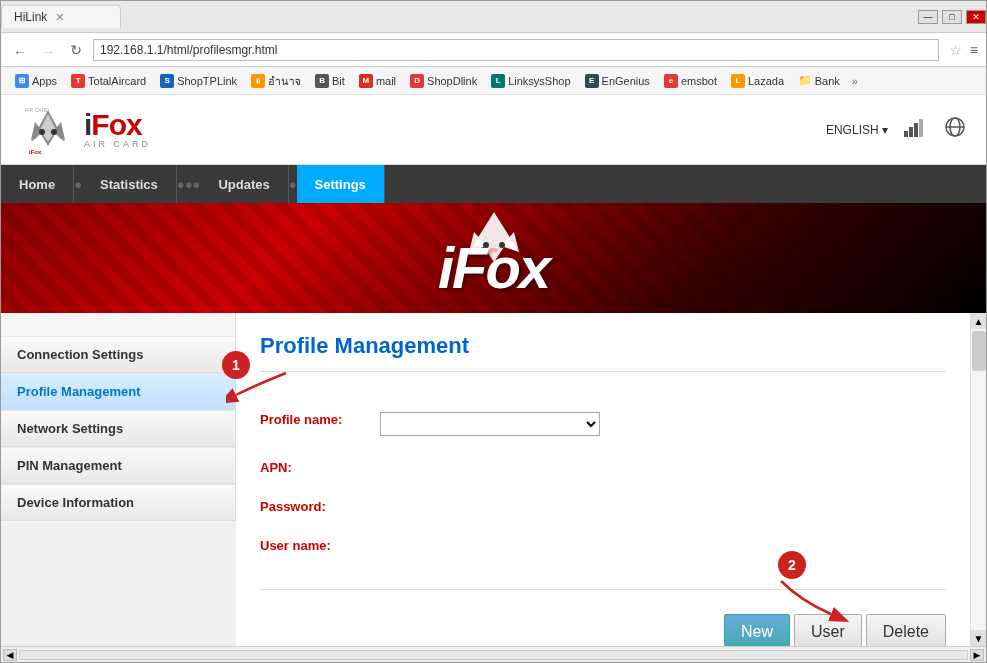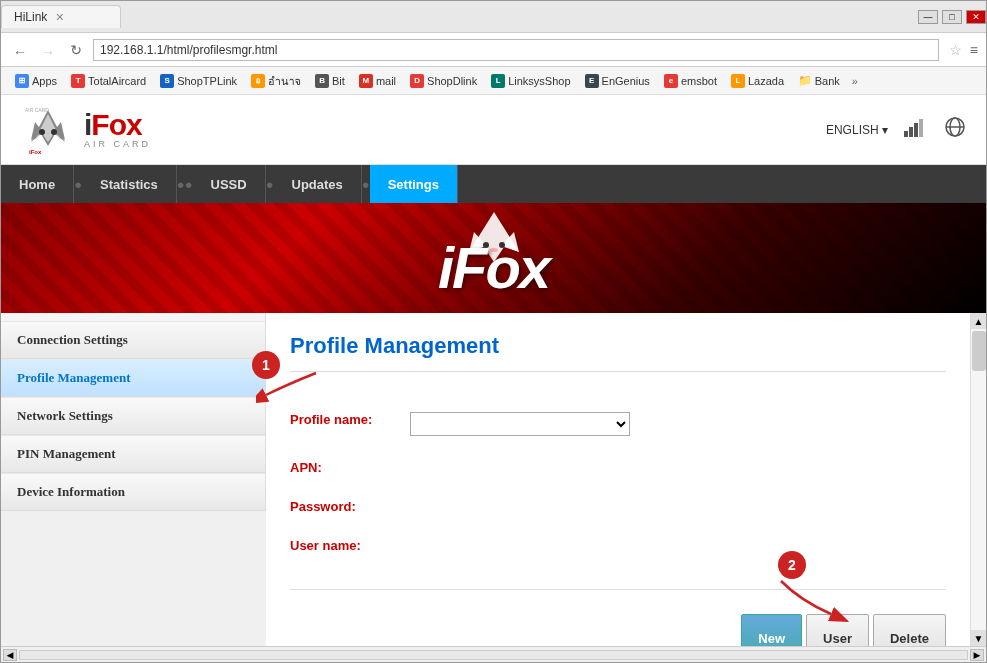--- a/index.html
+++ b/index.html
@@ -47,39 +47,39 @@
     .nav-item.active { background: #00aaff; color: white; }
 
     
     .hero-banner { height: 110px; background: linear-gradient(135deg, #8b0000 0%, #cc0000 30%, #3a0000 70%, #000 100%); position: relative; overflow: hidden; display: flex; align-items: center; justify-content: center; }
     .hero-overlay { position: absolute; inset: 0; background: repeating-linear-gradient(45deg, transparent, transparent 10px, rgba(0,0,0,0.1) 10px, rgba(0,0,0,0.1) 20px); }
 
     
     .main-content { display: flex; flex: 1; overflow: hidden; background: #f0f0f0; }
 
     
-    .sidebar { width: 265px; background: #f5f5f5; border-right: 1px solid #ddd; padding-top: 8px; flex-shrink: 0; font-family: Liberation Serif, serif; }
+    .sidebar { width: 235px; background: #f5f5f5; border-right: 1px solid #ddd; padding-top: 23px; flex-shrink: 0; }
     .sidebar-item { display: block; padding: 10px 16px; font-size: 13px; font-weight: bold; color: #333; border-bottom: 1px solid #ddd; border-top: 1px solid #e8e8e8; background: linear-gradient(to bottom, #f9f9f9, #e8e8e8); cursor: pointer; text-decoration: none; }
     .sidebar-item.active { color: #0077cc; background: linear-gradient(to bottom, #d8eeff, #c0e0ff); }
 
     
     .content-area { flex: 1; padding: 20px 24px; background: white; overflow-y: auto; }
     .page-title { font-size: 22px; color: #0066cc; font-weight: bold; margin-bottom: 20px; padding-bottom: 12px; border-bottom: 1px solid #ddd; }
 
     .form-section { padding: 8px 0; }
     .form-row { display: flex; padding: 12px 0; }
     .form-label { width: 120px; color: #cc0000; font-size: 13px; font-weight: bold; }
     .form-control { display: flex; align-items: center; gap: 4px; }
     .profile-select { width: 220px; height: 24px; border: 1px solid #aaa; background: white; font-size: 12px; padding: 0 4px; }
     .value-text { font-size: 13px; color: #333; }
 
     .divider-line { border: none; border-top: 1px solid #ddd; margin: 16px 0; }
 
     .button-row { display: flex; justify-content: flex-end; gap: 4px; padding: 8px 0; }
-    .btn { padding: 16px 16px; font-size: 13px; cursor: pointer; border: 1px solid #aaa; border-radius: 2px; font-weight: bold; }
+    .btn { padding: 8px 16px; font-size: 16px; cursor: pointer; border: 1px solid #aaa; border-radius: 2px; }
     .btn-new { background: linear-gradient(to bottom, #6ad, #4aa); color: white; border-color: #3a9; }
     .btn-edit { background: linear-gradient(to bottom, #f5f5f5, #e0e0e0); color: #333; }
     .btn-delete { background: linear-gradient(to bottom, #f5f5f5, #e0e0e0); color: #333; }
 
     
     .scrollbar-area { width: 16px; background: #f0f0f0; border-left: 1px solid #ddd; display: flex; flex-direction: column; }
     .scroll-track { flex: 1; background: #f5f5f5; position: relative; }
     .scroll-thumb { width: 14px; background: #ccc; height: 40px; margin: 2px auto; border-radius: 3px; }
 
     
@@ -221,23 +221,20 @@
     <div class="nav-bar">
       <a class="nav-item">
           <span>Home</span>
         </a>
       <span style="color:#666;display:flex;align-items:center;">●</span>
       <a class="nav-item">
           <span>Statistics</span>
         </a>
       <span style="color:#666;display:flex;align-items:center;">●</span>
       <span style="color:#666;display:flex;align-items:center;">●</span>
-      <a class="nav-item">
-          <span>USSD</span>
-        </a>
       <span style="color:#666;display:flex;align-items:center;">●</span>
       <a class="nav-item">
           <span>Updates</span>
         </a>
       <span style="color:#666;display:flex;align-items:center;">●</span>
       <a class="nav-item active">
           <span>Settings</span>
         </a>
     </div>
 

